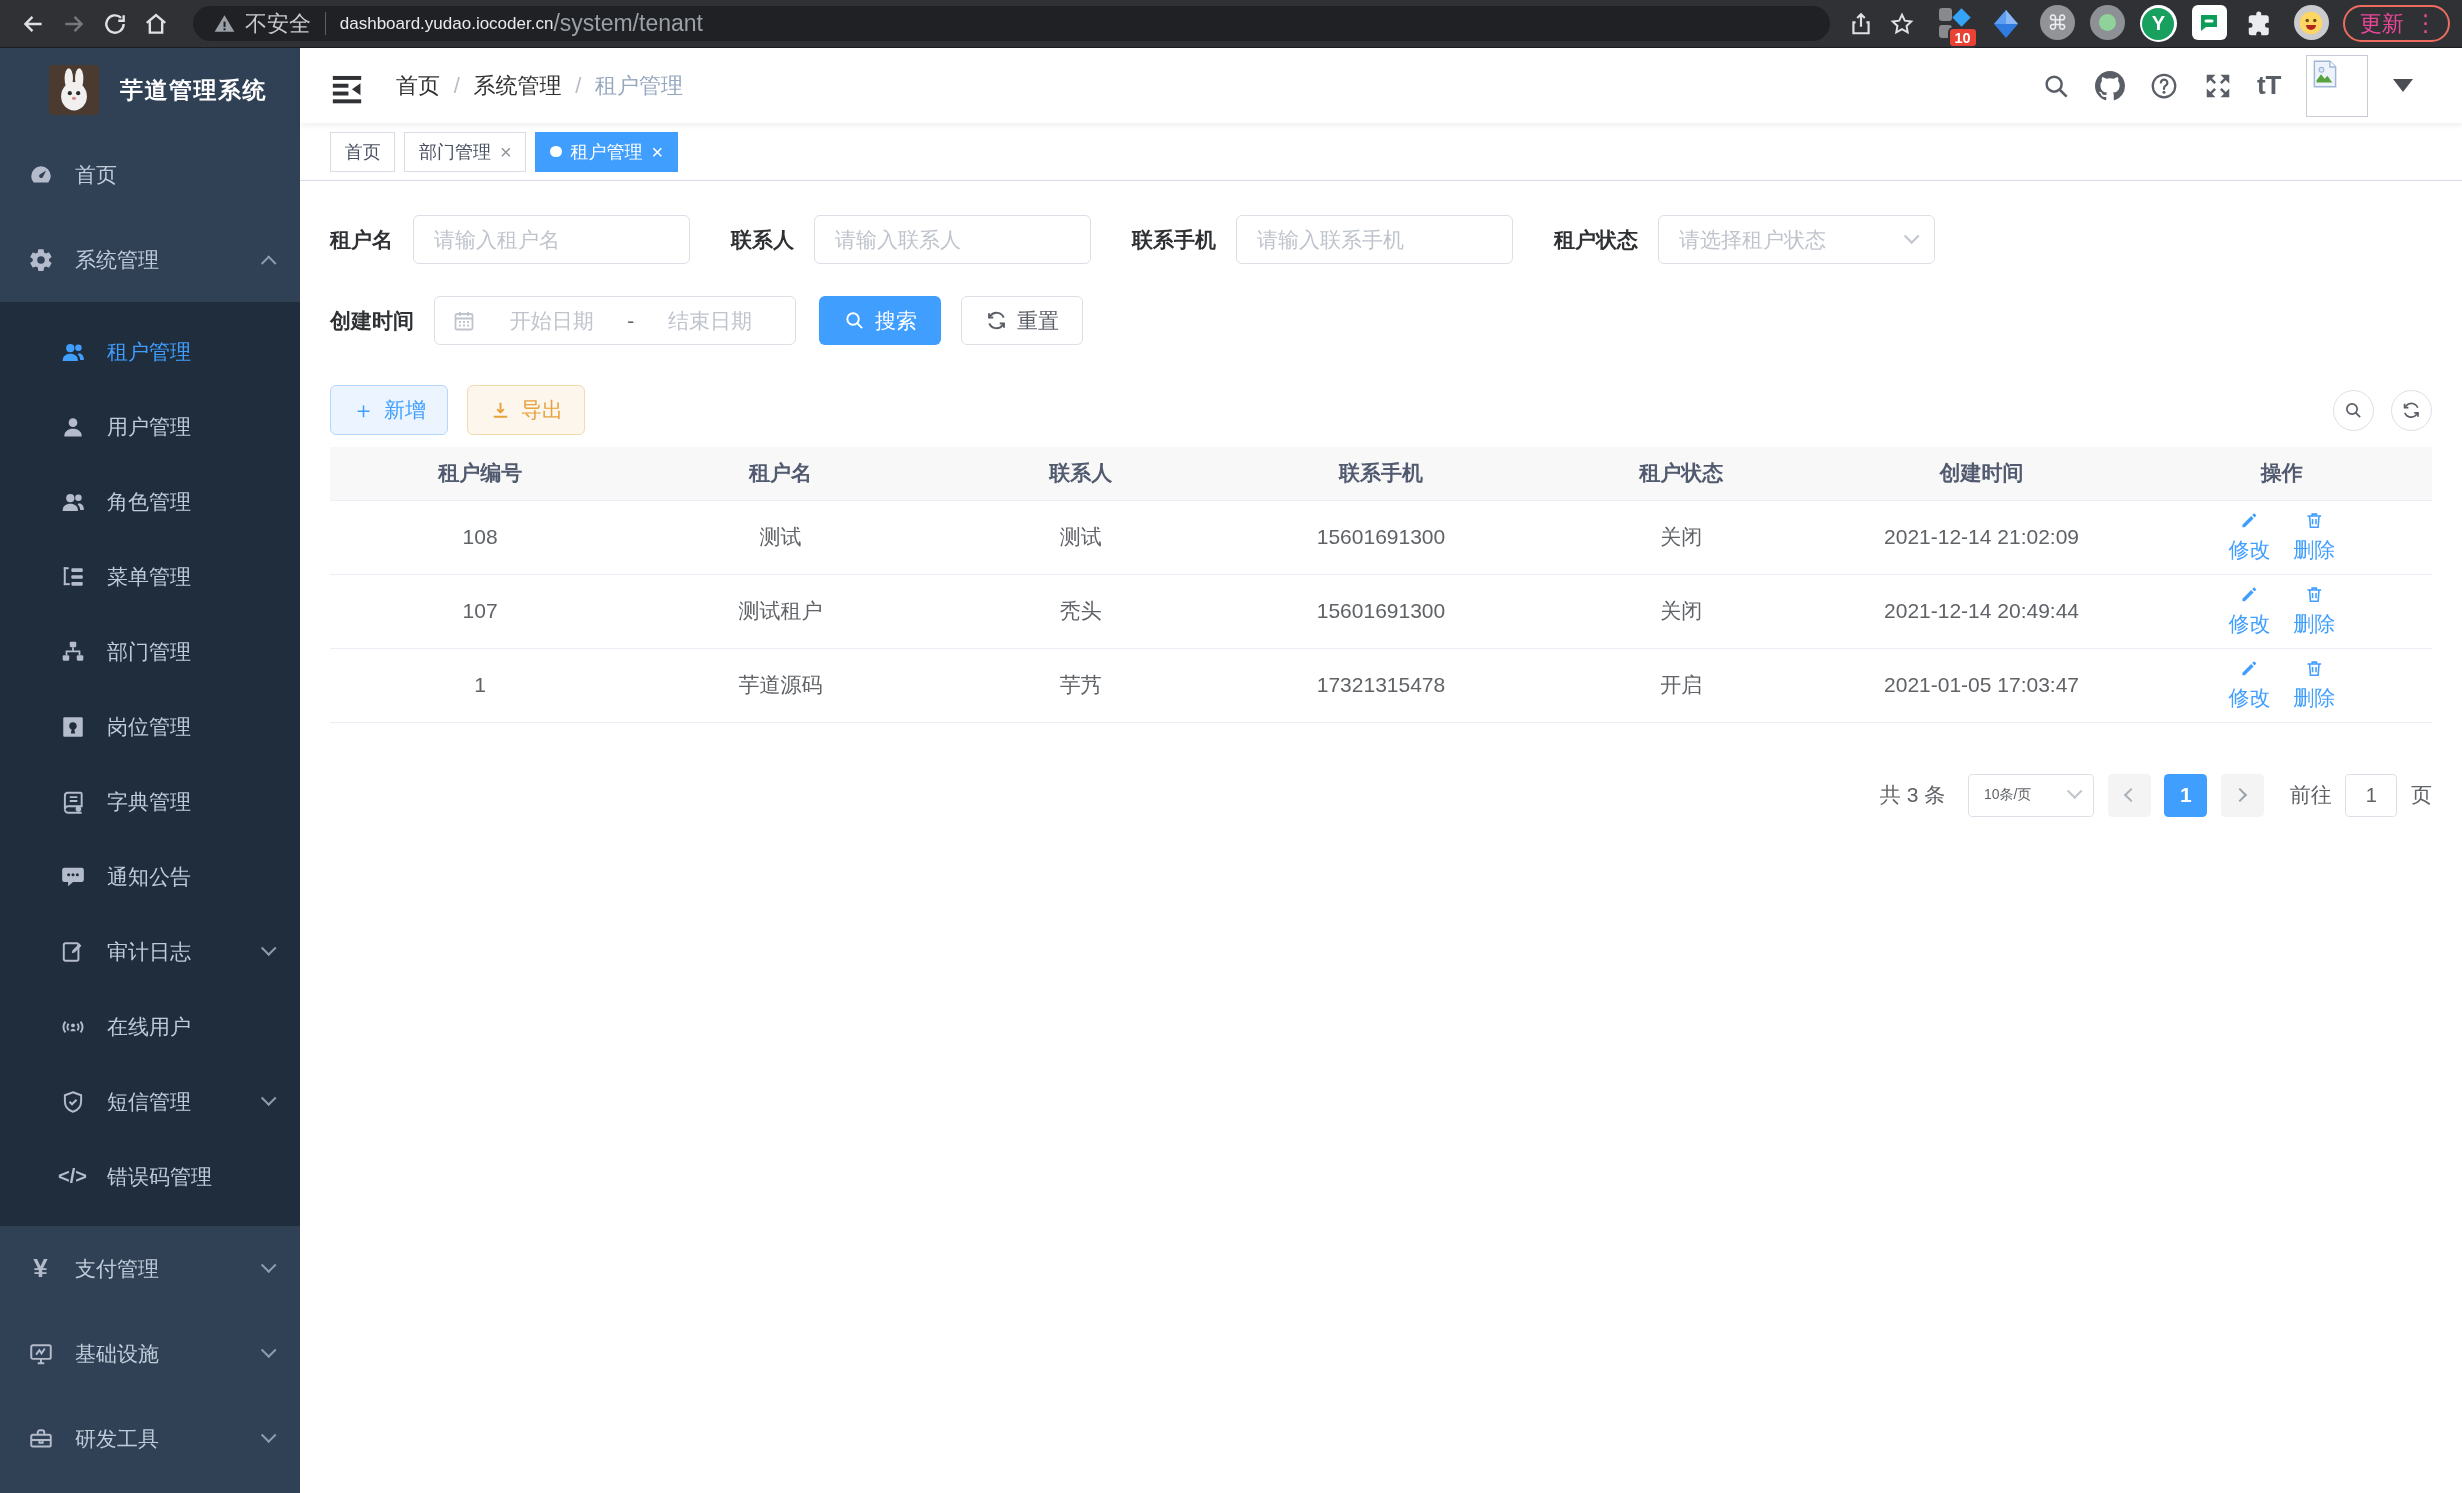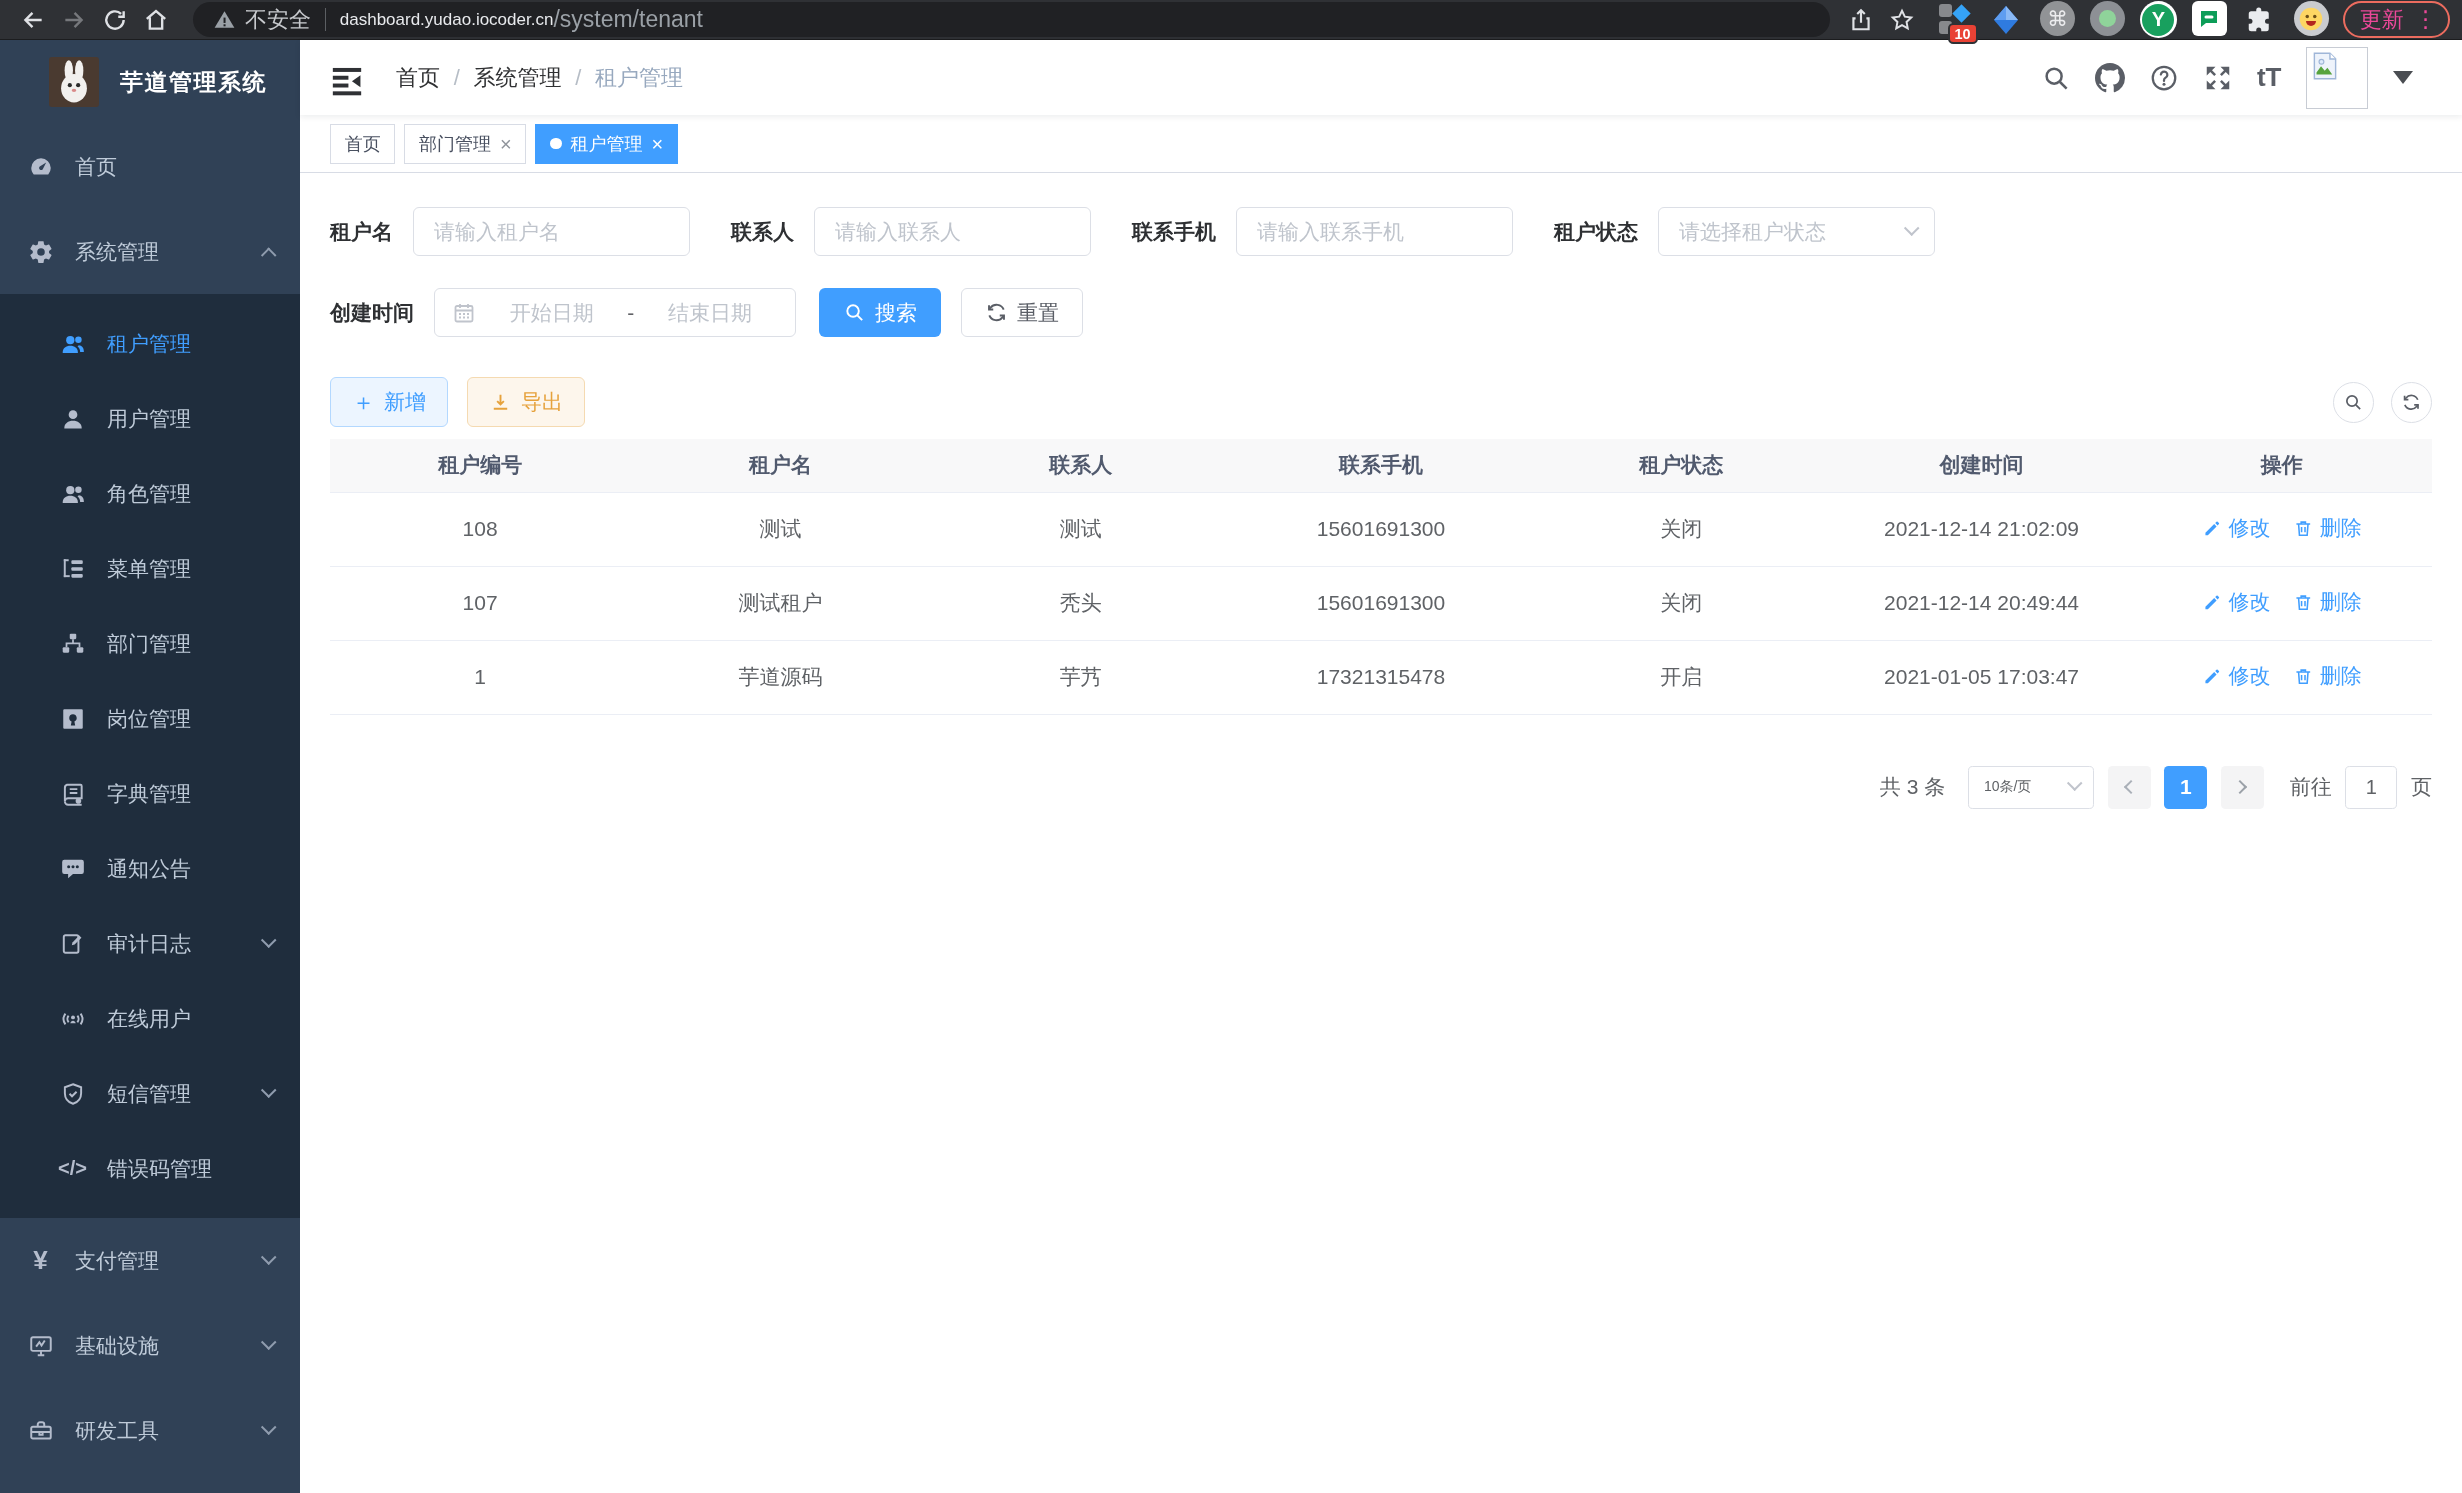--- a/index.html
+++ b/index.html
@@ -1,21 +1,21 @@
 <!DOCTYPE html>
 <html style="font-size:12px"><head>
 <meta charset="utf-8">
 <style>
   * { box-sizing: border-box; margin: 0; padding: 0; }
   html,body { width:2462px; height:1494px; overflow:hidden; }
   body { font-family:"Liberation Sans","DejaVu Sans",sans-serif; background:#fff; color:#303133; }
   svg { display:block; }
 
   
-  .browser-bar { height:40px; background:#2f3135; display:flex; align-items:center; padding:0 12px; border-bottom:0.8px solid #1c1d1f; }
+  .browser-bar { height:48px; background:#2f3135; display:flex; align-items:center; padding:0 12px; border-bottom:0.8px solid #1c1d1f; }
   .bicon { width:41px; height:41px; display:flex; align-items:center; justify-content:center; color:#dfe1e5; flex:none; cursor:pointer; }
   .bicon svg { width:26px; height:26px; }
   .bicon.dim { color:#76787c; }
   .url-pill { flex:1; min-width:0; height:35px; background:#202124; border-radius:17.5px; display:flex; align-items:center; padding:0 20px; margin:0 10.7px 0 17px; }
   .warn-tri svg { width:23px; height:23px; }
   .sec-label { color:#c7c9cd; font-size:22px; margin:0 7.6px 0 9px; }
   .pill-div { width:1.5px; height:23px; background:#5c5f63; margin:0 13.7px 0 6px; flex:none; }
   .url-host { color:#e8eaed; font-size:17px; white-space:nowrap; }
   .url-path { color:#9aa0a6; font-size:23px; white-space:nowrap; }
   .ext-tray { display:flex; gap:15px; margin:0 13.7px; }
@@ -94,21 +94,21 @@
   .btn-export { height:50px; background:#fdf6ec; border-color:#f5dab1; color:#e6a23c; padding:0 21px; margin-left:19px; }
   .plus-g { font-size:23px; line-height:1; }
   .tool-row { display:flex; align-items:center; margin-top:40px; }
   .tool-right { margin-left:auto; display:flex; gap:17.5px; }
   .circle-btn { width:41px; height:41px; border-radius:50%; border:1.5px solid #dcdfe6; background:#fff; display:flex; align-items:center; justify-content:center; color:#5a5e66; cursor:pointer; }
   .circle-btn svg { width:20.6px; height:20.6px; }
 
   table.grid { margin-top:12px; width:100%; border-collapse:collapse; table-layout:fixed; }
   .grid th { height:53px; background:#f8f8f9; color:#515a6e; font-weight:700; font-size:21px; text-align:center; border-bottom:1.5px solid #ebeef5; }
   .grid td { height:74px; border-bottom:1.5px solid #ebeef5; color:#5f6266; font-size:21px; text-align:center; background:#fff; }
-  .op-link { color:#409eff; display:inline-flex; align-items:center; gap:6px; font-size:21px; margin:0 11.4px; cursor:pointer; white-space:nowrap; }
+  .op-link { color:#409eff; display:inline-flex; align-items:center; gap:6px; font-size:21px; margin:0 11.4px; cursor:pointer; white-space:nowrap;flex-direction:column; }
   .op-link svg { width:20.6px; height:20.6px; }
 
   .pager { display:flex; align-items:center; justify-content:flex-end; margin-top:51px; gap:13.7px; font-size:21px; color:#5f6266; }
   .pg-total { margin-right:9px; }
   .pg-size { width:126px; height:43px; border:1.5px solid #dcdfe6; border-radius:4.6px; display:flex; align-items:center; justify-content:space-between; padding:0 12px 0 15px; font-size:14px; color:#5f6266; cursor:pointer; background:#fff; }
   .pg-btn { width:43px; height:43px; background:#f4f4f5; border-radius:4.6px; display:flex; align-items:center; justify-content:center; cursor:pointer; }
   .pchev { width:10px; height:10px; border-left:2.3px solid #aab0b8; border-bottom:2.3px solid #aab0b8; }
   .pchev.left { transform:rotate(45deg); margin-left:4.6px; }
   .pchev.right { transform:rotate(-135deg); margin-right:4.6px; border-color:#9ba1a8; }
   .pg-cur { width:43px; height:43px; background:#409eff; color:#fff; border-radius:4.6px; display:flex; align-items:center; justify-content:center; font-weight:700; cursor:default; }

